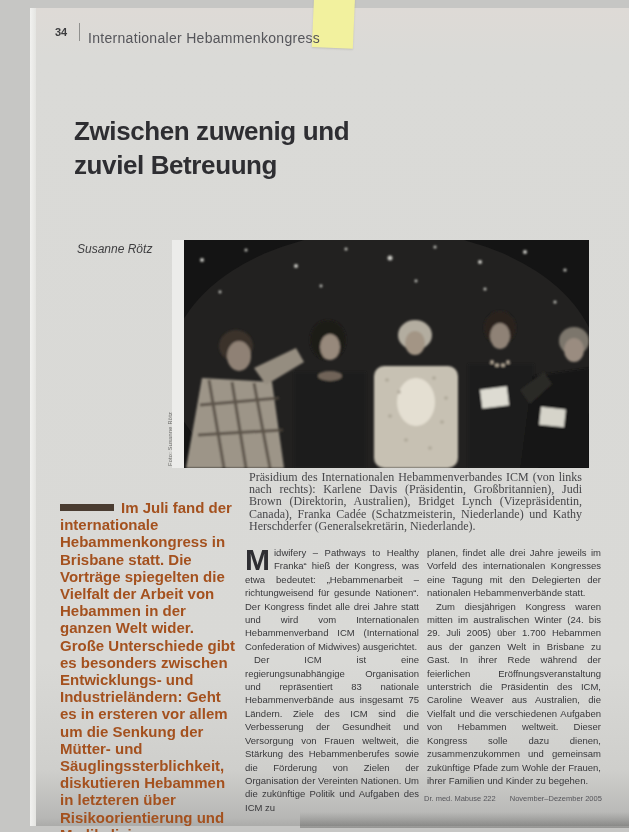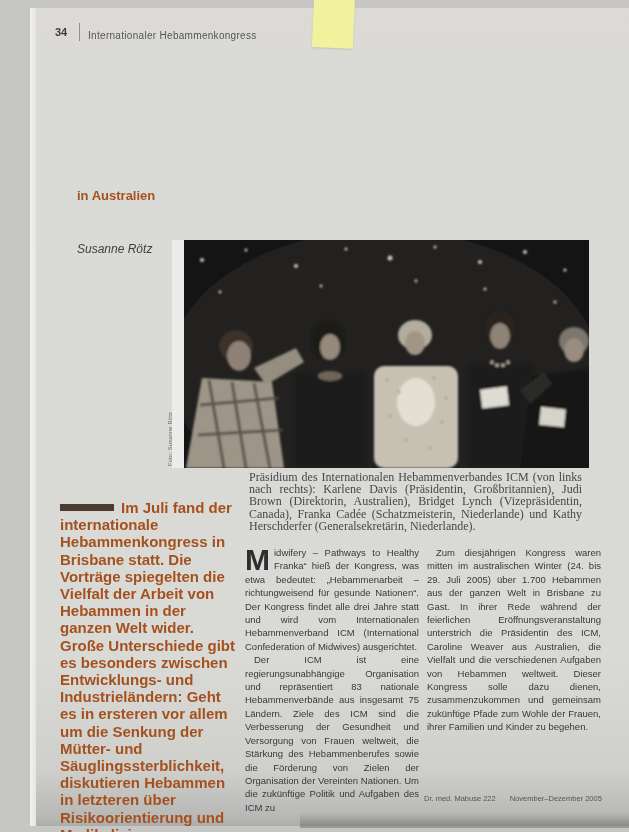--- a/index.html
+++ b/index.html
@@ -22,21 +22,21 @@
     background:#f2f19e;transform:rotate(2.5deg);
     box-shadow:0 1px 2px rgba(0,0,0,0.12);
   }
   .hdr-num{
     position:absolute;left:55px;top:26px;font-size:11px;font-weight:bold;color:#3c3c3e;
   }
   .hdr-div{
     position:absolute;left:79px;top:23px;width:1px;height:18px;background:#90908e;
   }
   .hdr-section{
-    position:absolute;left:88px;top:30px;font-size:10px;color:#55555a;letter-spacing:0.3px;
+    position:absolute;left:88px;top:30px;font-size:14px;color:#55555a;letter-spacing:0.3px;
   }
   .title{
     position:absolute;left:74px;top:114px;width:420px;
     font-size:26px;line-height:34px;font-weight:bold;color:#2e2e32;letter-spacing:-0.4px;
   }
   .subtitle{
     position:absolute;left:77px;top:187px;width:400px;
     font-size:13px;line-height:17px;font-weight:bold;color:#a4511e;
   }
   .author{
@@ -92,22 +92,25 @@
 <div id="canvas">
 
   <div class="page"></div>
   <div class="page-edge-left"></div>
   <div class="sticky"></div>
 
   <div class="hdr-num">34</div>
   <div class="hdr-div"></div>
   <div class="hdr-section">Internationaler Hebammenkongress</div>
 
+  <div class="title">
+    <div>Zwischen zuwenig und</div>
+    <div>zuviel Betreuung</div>
+  </div>
   <div class="subtitle">
-    <div>in Australien</div>
   </div>
   <div class="author">Susanne Rötz</div>
 
   <div class="photo-wrap">
     <span class="photo-credit">Foto: Susanne Rötz</span>
     <svg class="photo-svg" viewBox="0 0 405 228" aria-hidden="true">
       <defs>
         <filter id="soft" x="-10%" y="-10%" width="120%" height="120%">
           <feGaussianBlur stdDeviation="1.1"></feGaussianBlur>
         </filter>
@@ -199,20 +202,21 @@
   <div class="caption">Präsidium des Internationalen Hebammenverbandes ICM (von links nach rechts): Karlene Davis (Präsidentin, Großbritannien), Judi Brown (Direktorin, Australien), Bridget Lynch (Vizepräsidentin, Canada), Franka Cadée (Schatzmeisterin, Niederlande) und Kathy Herschderfer (Generalsekretärin, Niederlande).</div>
 
   <div class="teaser"><span class="lead-bar"></span><span>Im Juli fand der internationale Hebammenkongress in Brisbane statt. Die Vorträge spiegelten die Vielfalt der Arbeit von Hebammen in der ganzen Welt wider. Große Unterschiede gibt es besonders zwischen Entwicklungs- und Industrieländern: Geht es in ersteren vor allem um die Senkung der Mütter- und Säuglingssterblichkeit, diskutieren Hebammen in letzteren über Risikoorientierung und Medikalisierung.</span></div>
 
   <div class="bodycol col1">
     <p><span class="dropcap">M</span><span>idwifery – Pathways to Healthy Franka“ hieß der Kongress, was etwa bedeutet: „Hebammenarbeit – richtungweisend für gesunde Nationen“. Der Kongress findet alle drei Jahre statt und wird vom Internationalen Hebammenverband ICM (International Confederation of Midwives) ausgerichtet.</span></p>
     <p class="indent">Der ICM ist eine regierungsunabhängige Organisation und repräsentiert 83 nationale Hebammenverbände aus insgesamt 75 Ländern. Ziele des ICM sind die Verbesserung der Gesundheit und Versorgung von Frauen weltweit, die Stärkung des Hebammenberufes sowie die Förderung von Zielen der Organisation der Vereinten Nationen. Um die zukünftige Politik und Aufgaben des ICM zu</p>
   </div>
 
   <div class="bodycol col2">
+    <p>planen, findet alle drei Jahre jeweils im Vorfeld des internationalen Kongresses eine Tagung mit den Delegierten der nationalen Hebammenverbände statt.</p>
     <p class="indent">Zum diesjährigen Kongress waren mitten im australischen Winter (24. bis 29. Juli 2005) über 1.700 Hebammen aus der ganzen Welt in Brisbane zu Gast. In ihrer Rede während der feierlichen Eröffnungsveranstaltung unterstrich die Präsidentin des ICM, Caroline Weaver aus Australien, die Vielfalt und die verschiedenen Aufgaben von Hebammen weltweit. Dieser Kongress solle dazu dienen, zusammenzukommen und gemeinsam zukünftige Pfade zum Wohle der Frauen, ihrer Familien und Kinder zu begehen.</p>
   </div>
 
   <div class="footer">
     <span>Dr. med. Mabuse 222</span><span class="sep"></span><span>November–Dezember 2005</span>
   </div>
 
   <div class="bottom-smudge"></div>
 </div>
 

